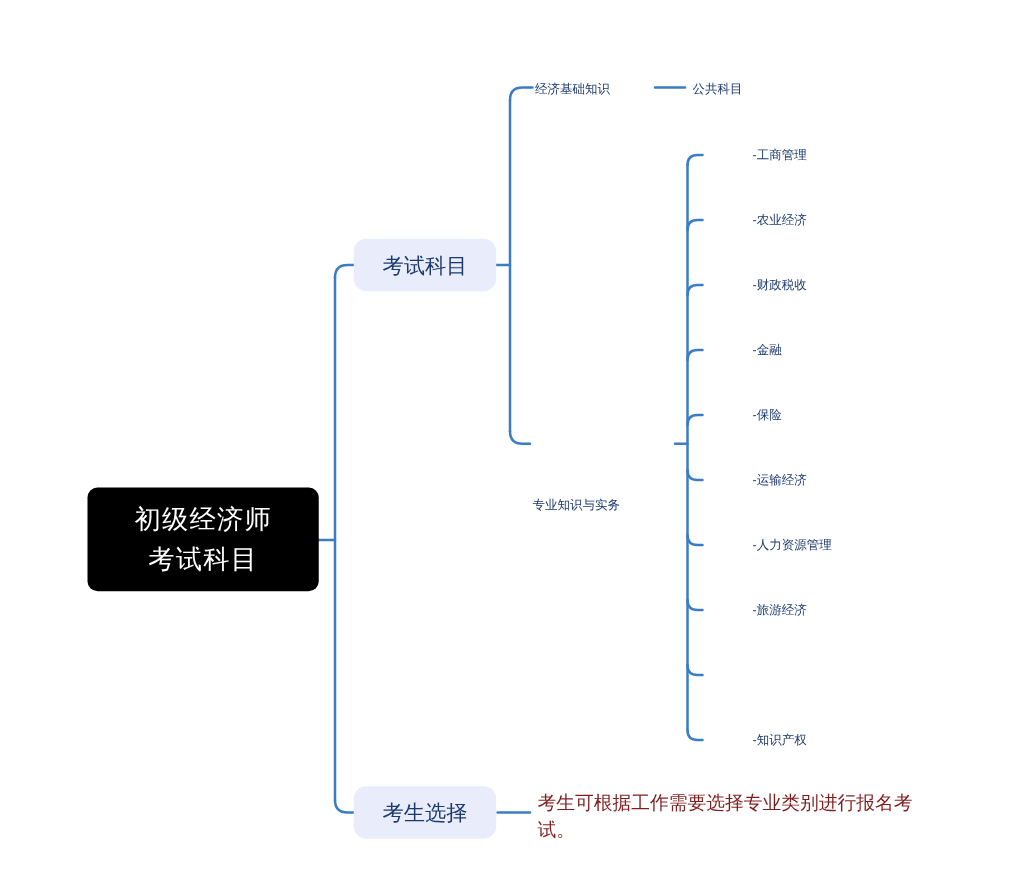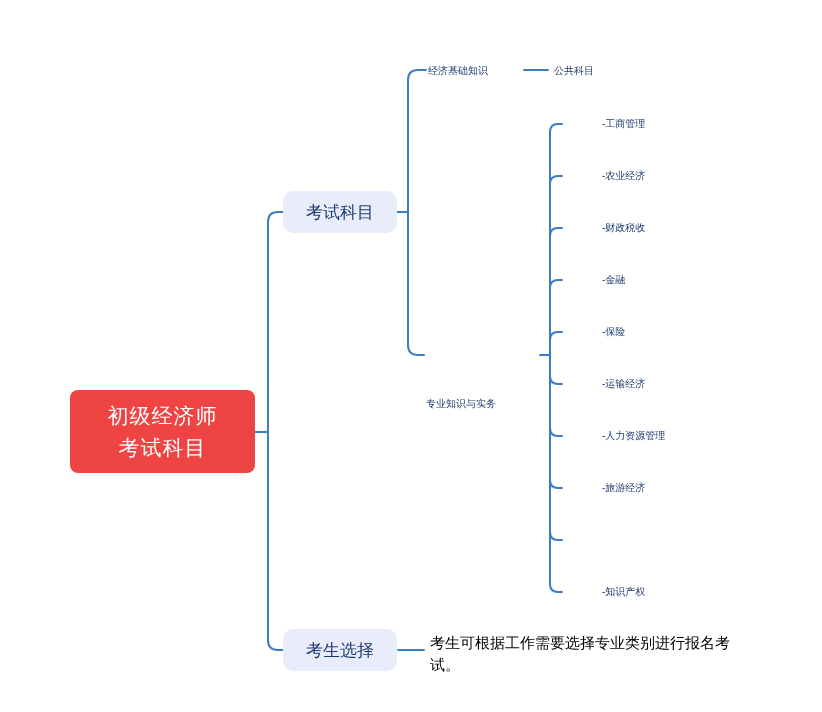--- a/index.html
+++ b/index.html
@@ -27,21 +27,21 @@
     stroke: #3B7CC2;
     stroke-width: 2;
     stroke-linecap: round;
   }
   .root-node {
     position: absolute;
     left: 70px;
     top: 390px;
     width: 185px;
     height: 83px;
-    background: #ef4444;
+    background: #000000;
     border-radius: 8px;
     color: #ffffff;
     font-size: 21px;
     letter-spacing: 1px;
     display: flex;
     flex-direction: column;
     align-items: center;
     justify-content: center;
     line-height: 32px;
     cursor: default;
@@ -71,21 +71,21 @@
   }
   .leaf-econ-basic { left: 428px; top: 71px; }
   .leaf-public     { left: 554px; top: 71px; }
   .leaf-prof       { left: 426px; top: 356px; margin-top: 48px; }
   .leaf-child      { left: 566px; margin-left: 36px; }
   .note {
     position: absolute;
     left: 430px;
     top: 632px;
     width: 322px;
-    color: #000000;
+    color: #7f1d1d;
     font-size: 15px;
     line-height: 22px;
     transform: none;
     white-space: normal;
   }
 </style>
 </head>
 <body>
 
 <div id="stage">

